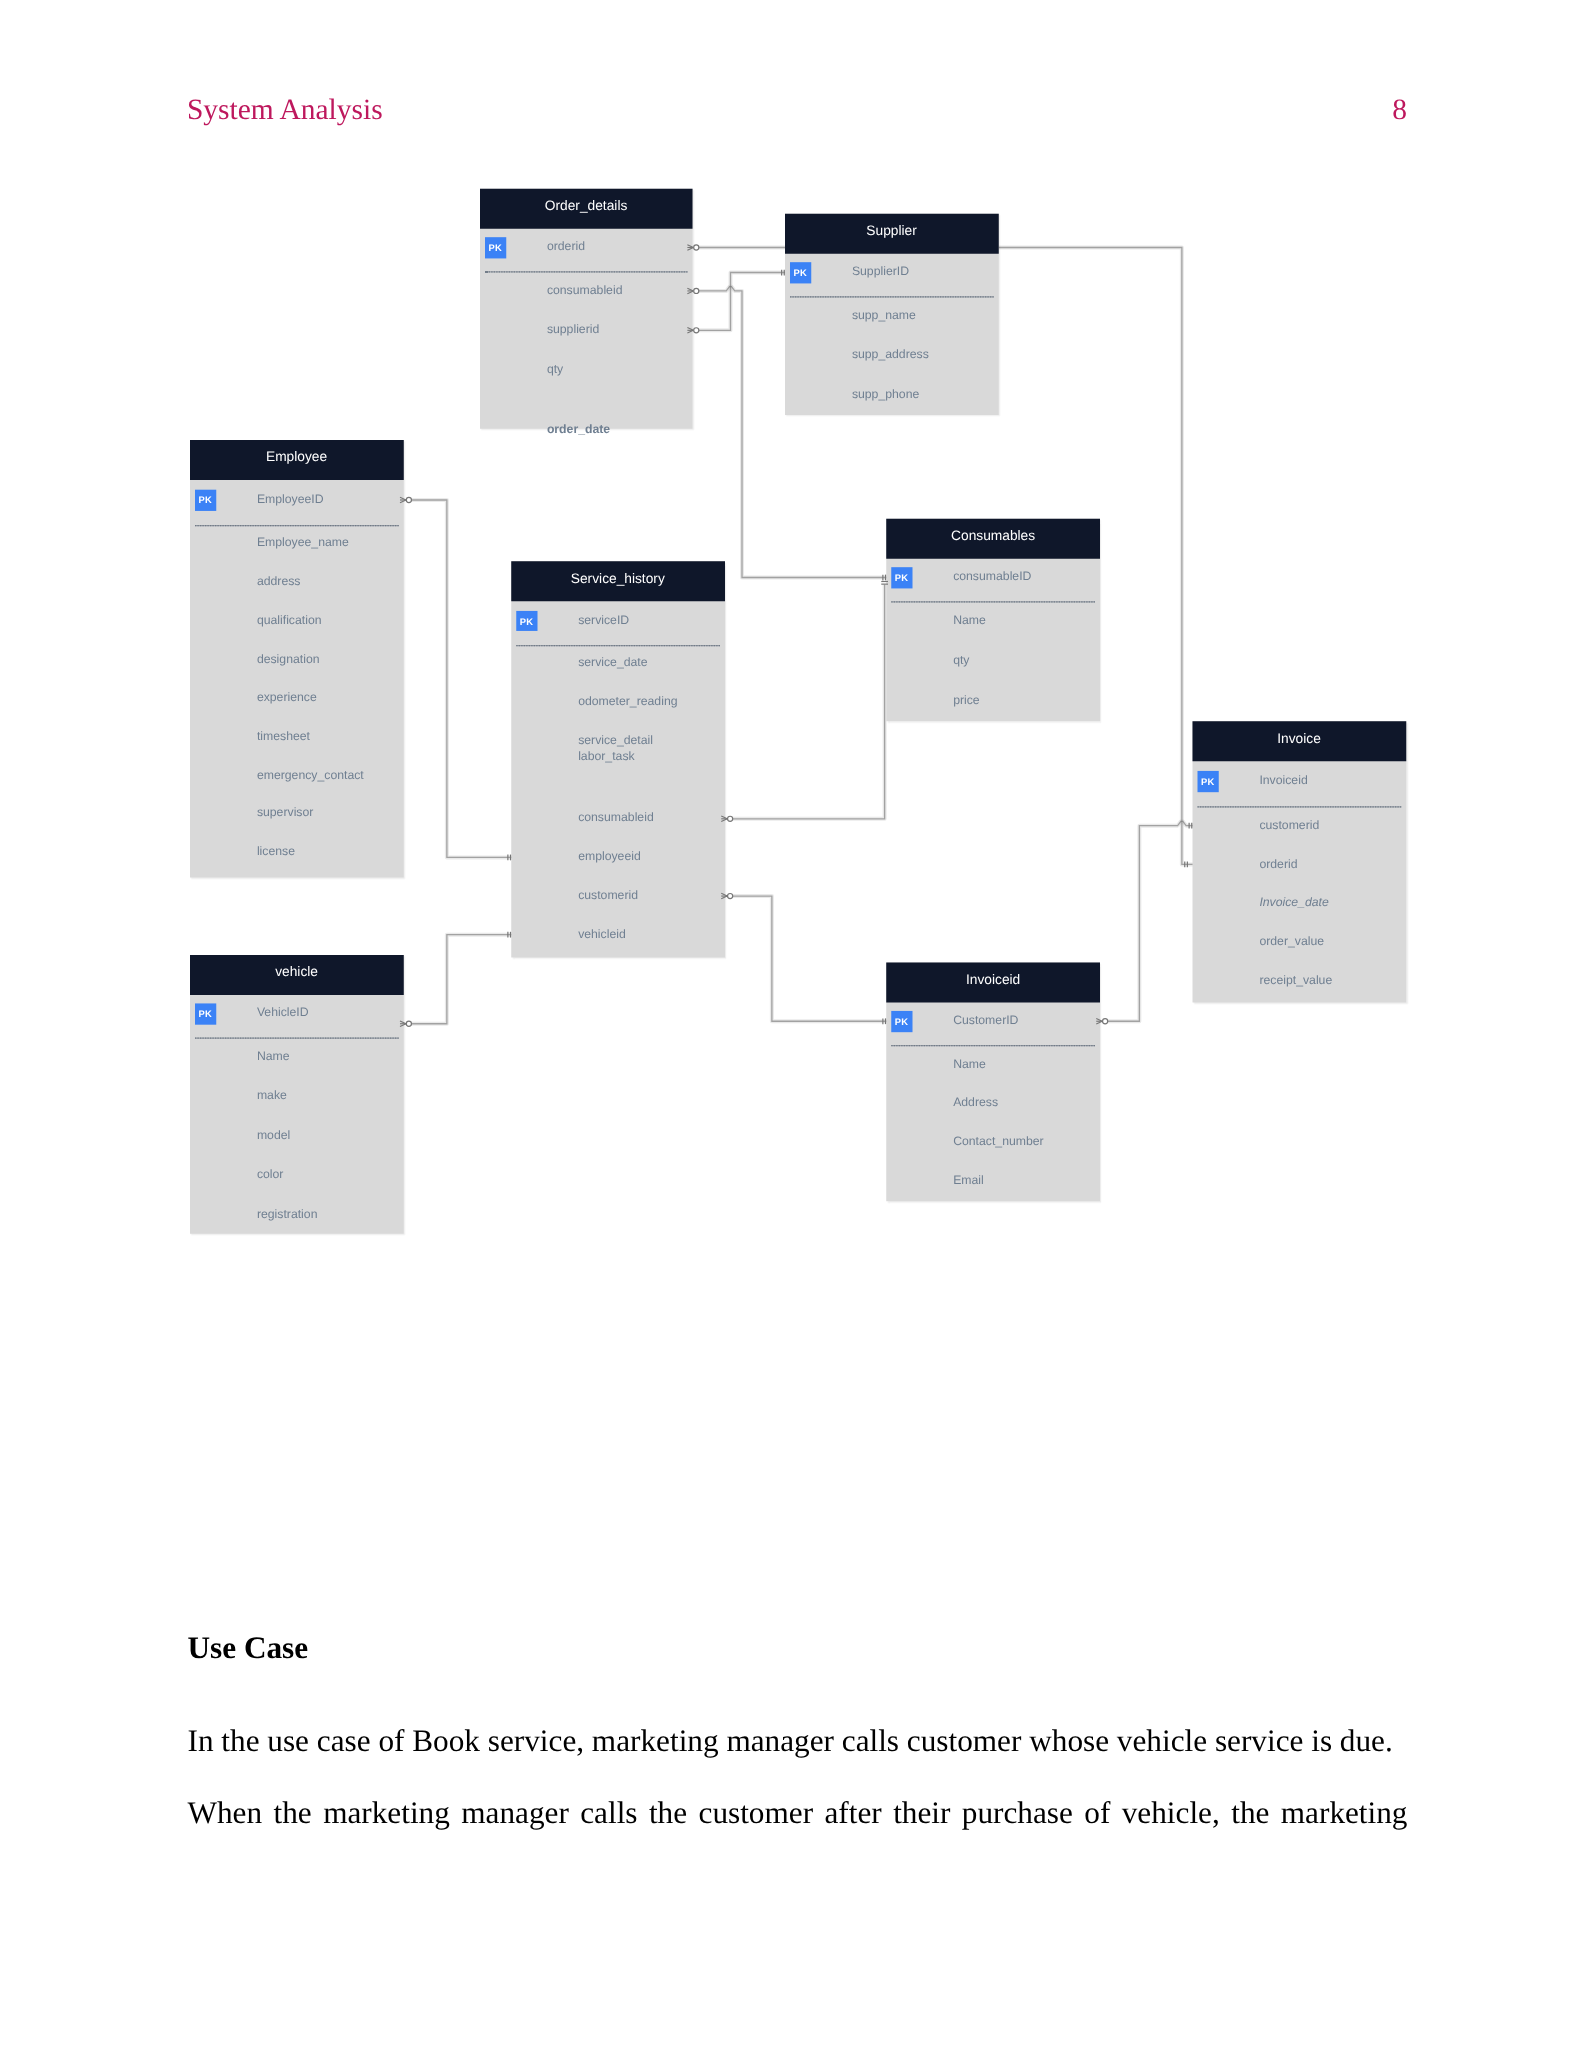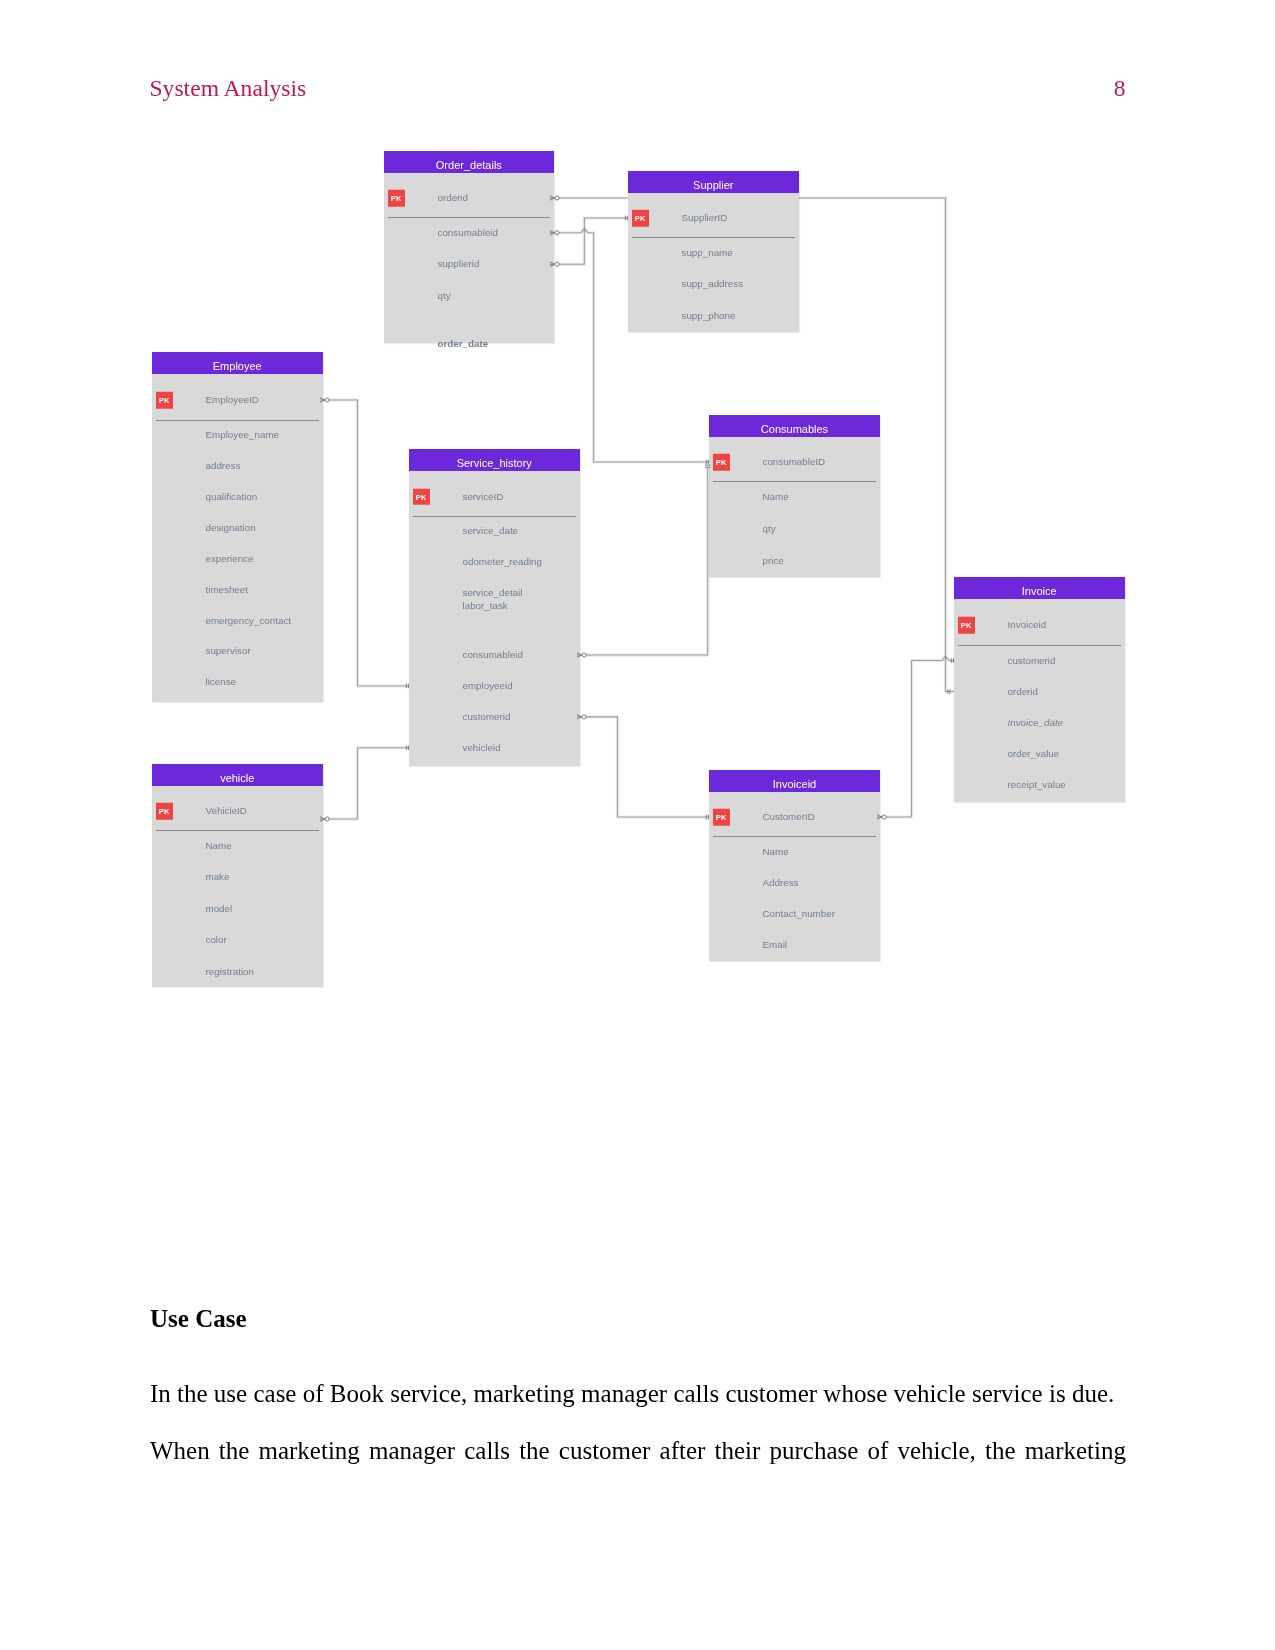--- a/index.html
+++ b/index.html
@@ -22,31 +22,31 @@
   
   #erd { position:absolute; left:0; top:0; width:1275px; height:1060px; }
   #erd-lines { position:absolute; left:0; top:0; z-index:1; }
   #erd-marks { position:absolute; left:0; top:0; z-index:9; }
   #erd-tables { filter:blur(0.34px); position:relative; z-index:5; }
 
 
   .tbl { position:absolute; box-sizing:border-box; background:#d9d9d9;
          font-family:"Liberation Sans", sans-serif;
          box-shadow:1px 1px 1px rgba(0,0,0,.07); }
-  .tbl .hdr { position:absolute; left:0; right:0; top:0; height:22px;
-              background:#6d28d9; color:#ffffff;
+  .tbl .hdr { position:absolute; left:0; right:0; top:0; height:32px;
+              background:#0f172a; color:#ffffff;
               font-size:11px; text-align:center;
               line-height:28px; white-space:nowrap; }
   .tbl .row { position:absolute; left:0; right:0;
               font-size:9.8px; color:#6f7f91;
               white-space:nowrap; }
   .tbl .row .fl { position:absolute; left:53.5px; top:50%;
                   transform:translateY(-50%); line-height:10px; }
   .pkbadge { position:absolute; left:4px; top:50%; transform:translateY(-50%);
-        width:16.5px; height:16.5px; background:#ef4444; color:#fff;
+        width:16.5px; height:16.5px; background:#3b82f6; color:#fff;
         font-size:7.5px; font-weight:bold; line-height:17px; text-align:center;
         letter-spacing:.3px; font-family:"Liberation Sans", sans-serif; }
   .sep { position:absolute; left:4px; right:4px; height:1px;
          background:rgba(140,148,158,.85); }
   .sep::after { content:""; position:absolute; left:0; right:0; top:0; height:0;
          border-top:1px dotted rgba(105,115,128,.85); }
 
   
   .para { position:absolute; left:150px; width:976px;
           font-size:25px; color:#000; text-align:justify; line-height:57px;

